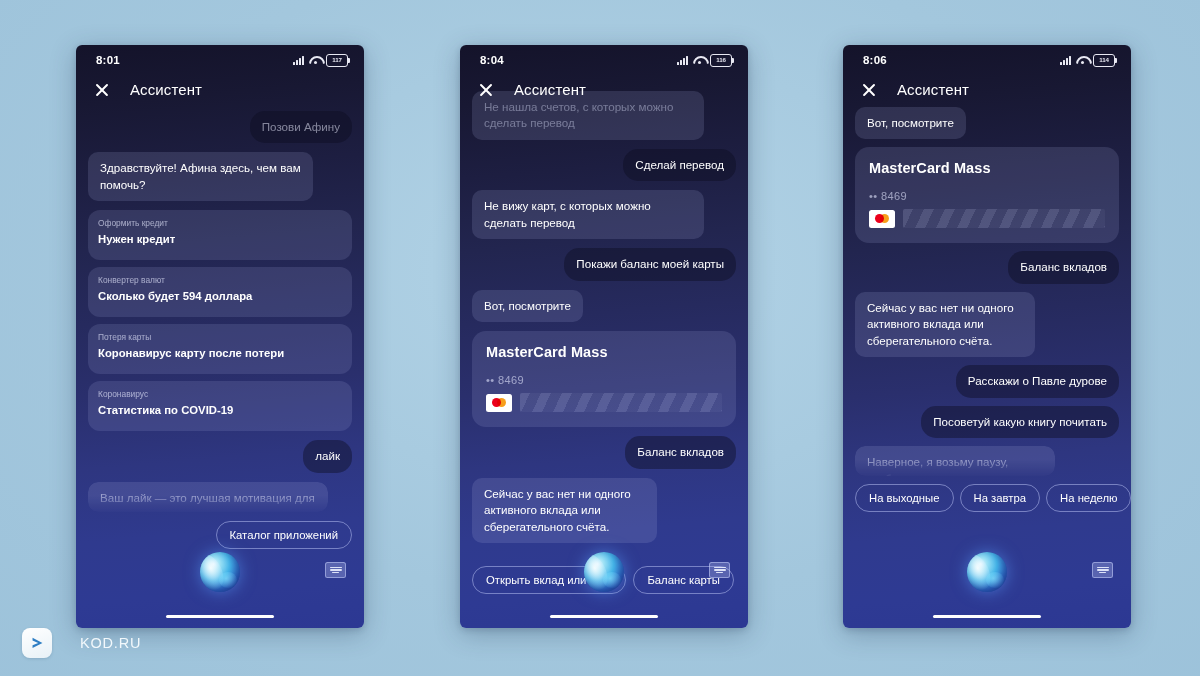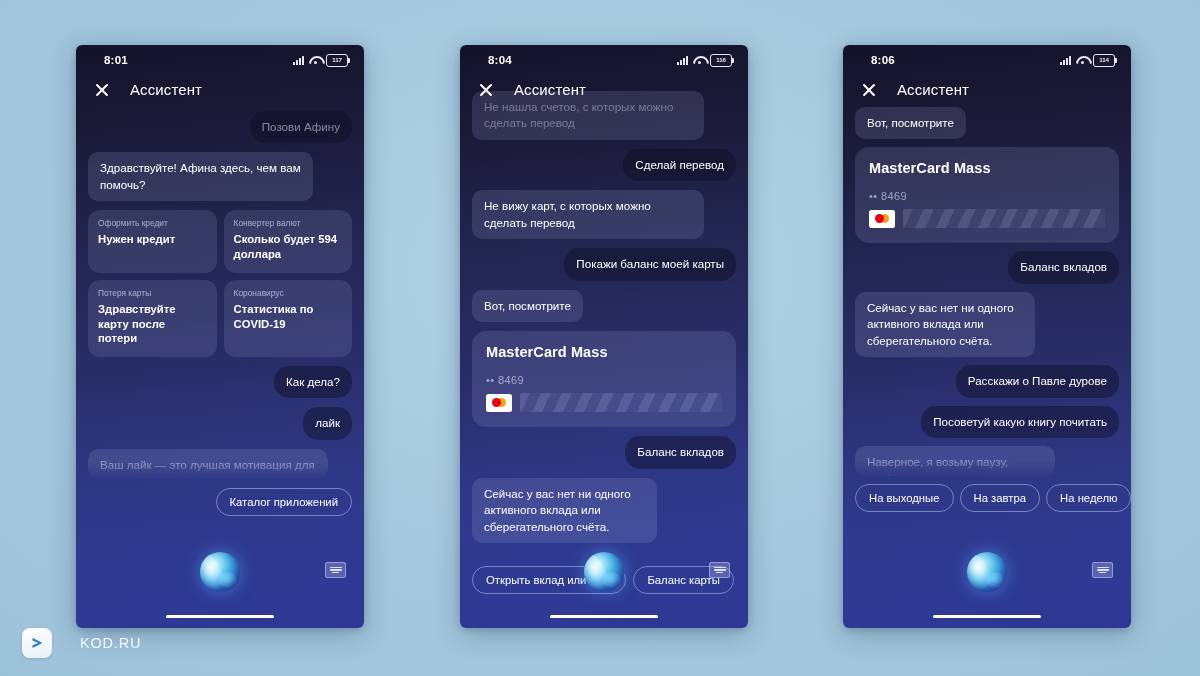--- a/index.html
+++ b/index.html
@@ -56,21 +56,21 @@
   .phone.p2 { left: 460px; top: 45px; }
   .phone.p3 { left: 843px; top: 45px; }
 
   
   .statusbar {
     position: relative;
     height: 30px;
     display: flex;
     align-items: center;
     justify-content: space-between;
-    padding: 0 16px 0 28px;
+    padding: 0 16px 0 20px;
     box-sizing: border-box;
   }
   .clock {
     color: #ffffff;
     font-size: 11.5px;
     font-weight: bold;
     letter-spacing: 0.2px;
   }
   .sysicons { display: flex; align-items: center; gap: 5px; }
   .signal { display: flex; align-items: flex-end; gap: 1px; height: 10px; }
@@ -159,21 +159,21 @@
   .bubble.clip-top { color: rgba(225,230,255,0.40); }
 
   .fadeout {
     -webkit-mask-image: linear-gradient(180deg, #000 45%, rgba(0,0,0,0.15) 100%);
             mask-image: linear-gradient(180deg, #000 45%, rgba(0,0,0,0.15) 100%);
   }
 
   
   .sugg-grid {
     display: grid;
-    grid-template-columns: 1fr 1fr;
+    grid-template-columns: 1fr;
     gap: 7px;
   }
   .sugg {
     background: rgba(166,175,222,0.16);
     border-radius: 12px;
     padding: 8px 10px 11px 10px;
     min-height: 50px;
     box-sizing: border-box;
   }
   .sugg .cat {
@@ -335,31 +335,28 @@
         <div class="sugg">
           <div class="cat">Оформить кредит</div>
           <div class="txt">Нужен кредит</div>
         </div>
         <div class="sugg">
           <div class="cat">Конвертер валют</div>
           <div class="txt">Сколько будет 594 доллара</div>
         </div>
         <div class="sugg">
           <div class="cat">Потеря карты</div>
-          <div class="txt">Здравствуйте карту после потери</div>
+          <div class="txt">Коронавирус карту после потери</div>
         </div>
         <div class="sugg">
           <div class="cat">Коронавирус</div>
           <div class="txt">Статистика по COVID-19</div>
         </div>
       </div>
 
-      <div class="row out">
-        <div class="bubble out">Как дела?</div>
-      </div>
       <div class="row out">
         <div class="bubble out">лайк</div>
       </div>
       <div class="row in">
         <div class="bubble in faded fadeout" style="max-width:240px;height:30px;overflow:hidden">Ваш лайк — это лучшая мотивация для меня.</div>
       </div>
       <div class="pills end">
         <div class="pill">Каталог приложений</div>
       </div>
     </div>

